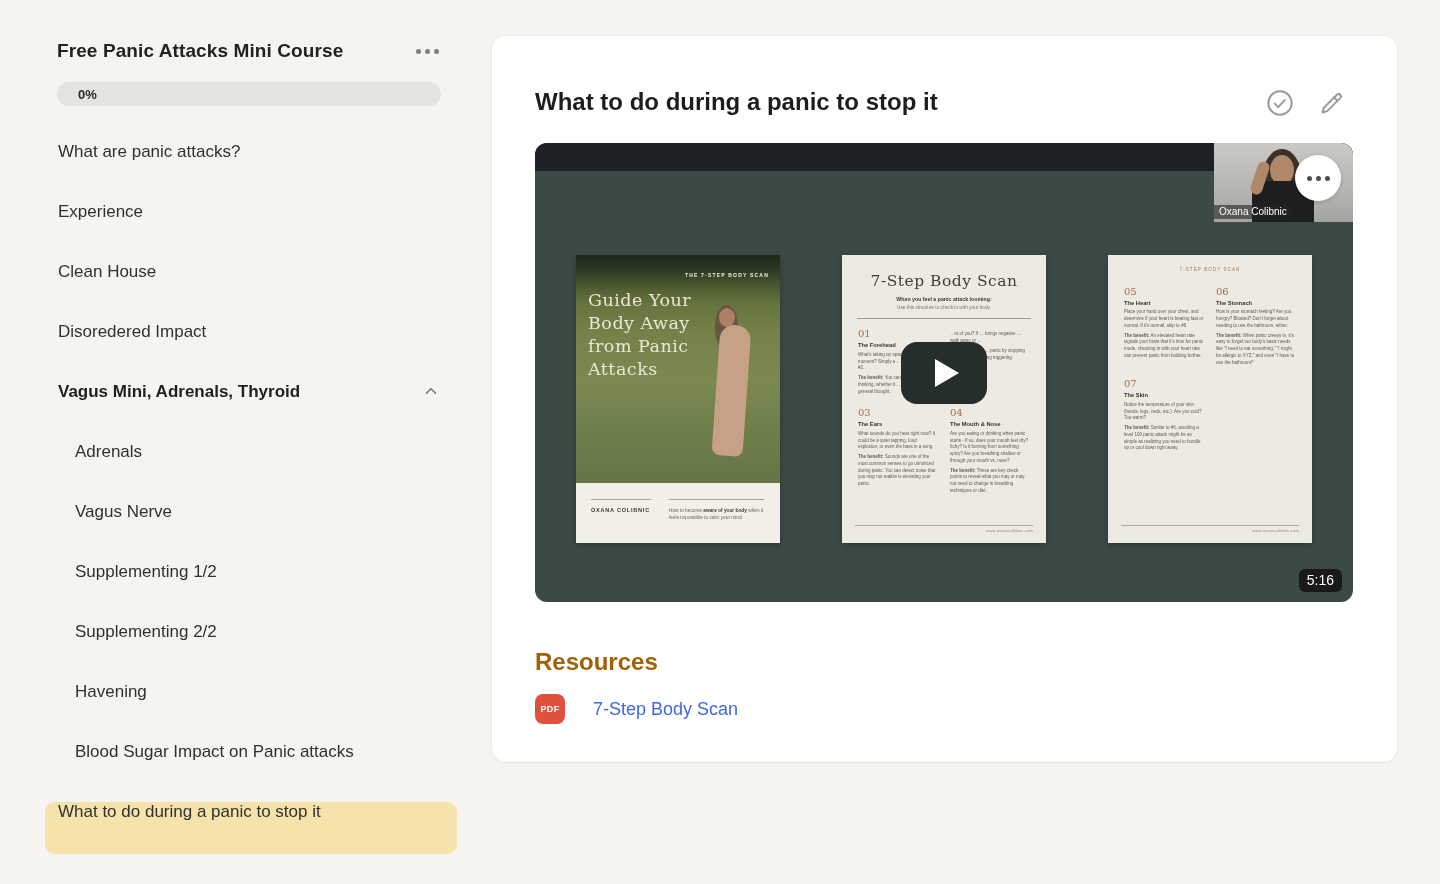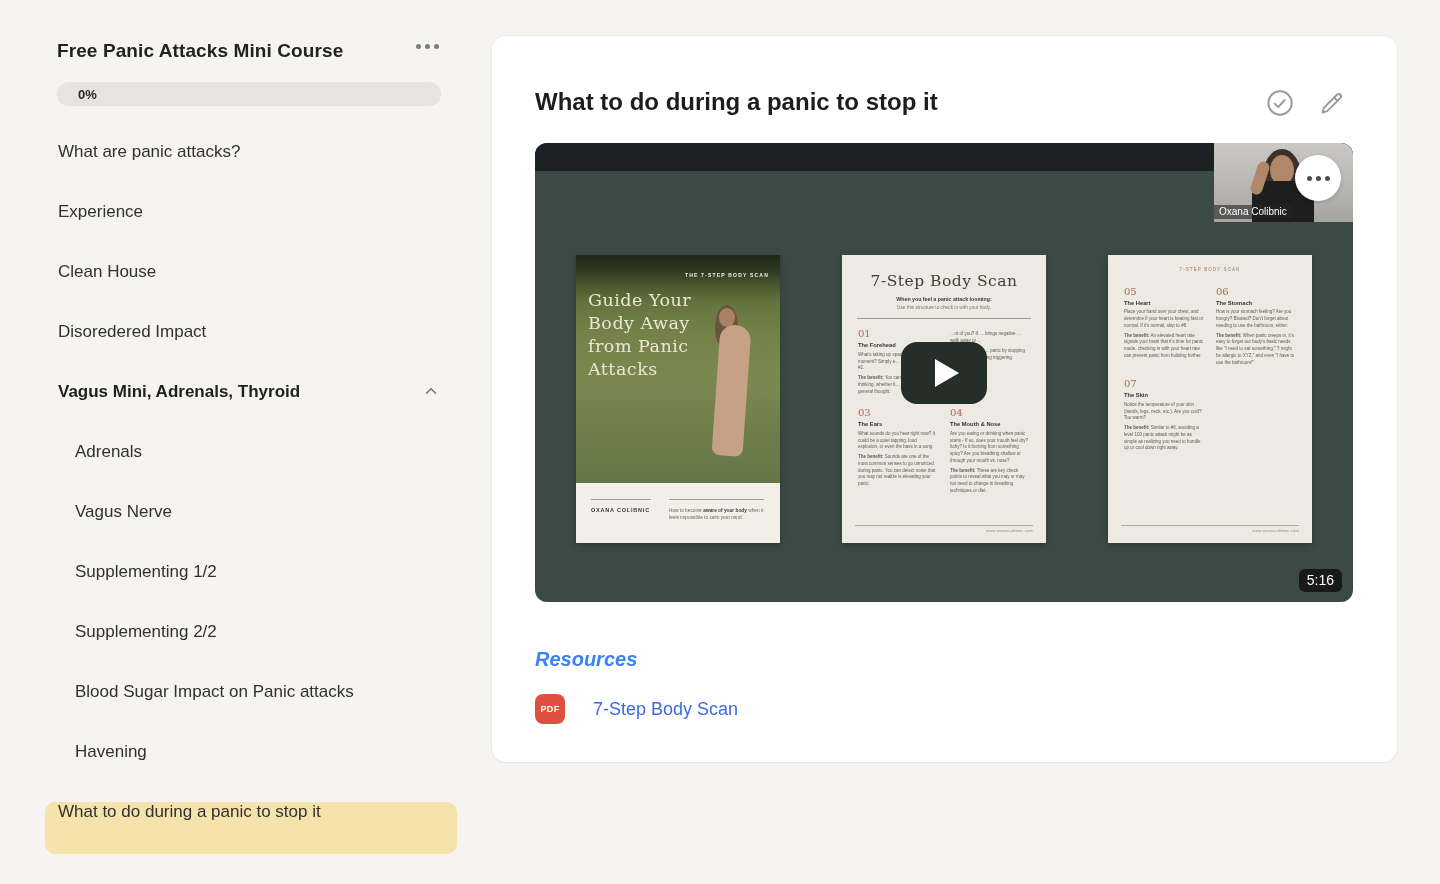--- a/index.html
+++ b/index.html
@@ -5,21 +5,21 @@
   * { box-sizing: border-box; margin: 0; padding: 0; }
   html,body { width:1440px; height:884px; }
   body {
     position: relative;
     background: #f6f4f1;
     font-family: "Liberation Sans", sans-serif;
     overflow: hidden;
     color: #2e2e2e;
   }
   
-  .side-header { position:absolute; left:57px; top:40px; width:384px; display:flex; justify-content:space-between; }
+  .side-header { position:absolute; left:57px; top:40px; width:384px; display:flex; align-items:center; justify-content:space-between; }
   .course-title { font-size:19px; font-weight:bold; color:#222; letter-spacing:.1px; }
   .dots-menu { display:flex; gap:4px; cursor:pointer; padding:4px 2px; }
   .dots-menu i { width:5px; height:5px; border-radius:50%; background:#7d7d7d; }
   .progress-bar { position:absolute; left:57px; top:82px; width:384px; height:24px; background:#e6e4e1; border-radius:12px; display:flex; align-items:center; padding-left:21px; }
   .progress-bar span { font-size:13px; font-weight:bold; color:#2a2a2a; }
   .nav { position:absolute; left:45px; top:142px; width:412px; }
   .nav-item { display:flex; align-items:flex-start; height:52px; margin-bottom:8px; padding:0 13px; font-size:17px; color:#313131; border-radius:10px; cursor:pointer; }
   .nav-item.section { font-weight:bold; color:#1f1f1f; justify-content:space-between; }
   .nav-item.child { padding-left:30px; }
   .nav-item.active { background:#f6e3ac; }
@@ -67,21 +67,21 @@
   .sec-num { font-family:"DejaVu Serif", serif; font-size:20px; color:#a96a4c; }
   .sec-title { font-size:11.5px; font-weight:bold; color:#34322c; margin:5px 0 6px; }
   .sec-body { font-size:9px; line-height:1.5; color:#5d5a52; margin-bottom:6px; }
   .doc-footer { position:absolute; left:26px; right:26px; bottom:20px; border-top:1px solid #6b685f; padding-top:6px; text-align:right; font-size:8px; color:#8f8c82; letter-spacing:.4px; }
   .d3-header { font-size:9px; letter-spacing:2.2px; color:#9b7a5e; text-align:center; margin-bottom:26px; }
   
   .play-btn { position:absolute; left:50%; top:50%; transform:translate(-50%,-50%); width:86px; height:62px; border-radius:16px; background:#262e2a; display:flex; align-items:center; justify-content:center; cursor:pointer; }
   .play-tri { width:0; height:0; border-left:24px solid #fff; border-top:14px solid transparent; border-bottom:14px solid transparent; margin-left:6px; }
   .duration { position:absolute; right:11px; bottom:10px; background:#191919; color:#fff; font-size:14px; padding:3px 8px 4px; border-radius:6px; }
   
-  .res-heading { position:absolute; left:43px; top:612px; font-size:20px; font-weight:bold; color:#3b82f6;font-style:italic; }
+  .res-heading { position:absolute; left:43px; top:612px; font-size:24px; font-weight:bold; color:#a16207; }
   .res-row { position:absolute; left:43px; top:658px; display:flex; align-items:center; gap:28px; cursor:pointer; }
   .pdf-badge { width:30px; height:30px; border-radius:8px; background:#e0503e; color:#fff; font-size:9px; font-weight:bold; display:flex; align-items:center; justify-content:center; letter-spacing:.3px; }
   .res-link { font-size:18px; color:#3e68e8; }
 </style>
 </head>
 <body>
 
 <div class="side-header">
   <div class="course-title">Free Panic Attacks Mini Course</div>
   <div class="dots-menu">
@@ -121,24 +121,24 @@
   <div class="nav-item child">
       <span>Vagus Nerve</span>
     </div>
   <div class="nav-item child">
       <span>Supplementing 1/2</span>
     </div>
   <div class="nav-item child">
       <span>Supplementing 2/2</span>
     </div>
   <div class="nav-item child">
+      <span>Havening</span>
+    </div>
+  <div class="nav-item child">
       <span>Blood Sugar Impact on Panic attacks</span>
-    </div>
-  <div class="nav-item child">
-      <span>Havening</span>
     </div>
   <div class="nav-item active">
       <span>What to do during a panic to stop it</span>
     </div>
 </div>
 
 <div class="card">
   <div class="lesson-title">What to do during a panic to stop it</div>
   <div class="title-icons">
     <div class="icon-btn">

